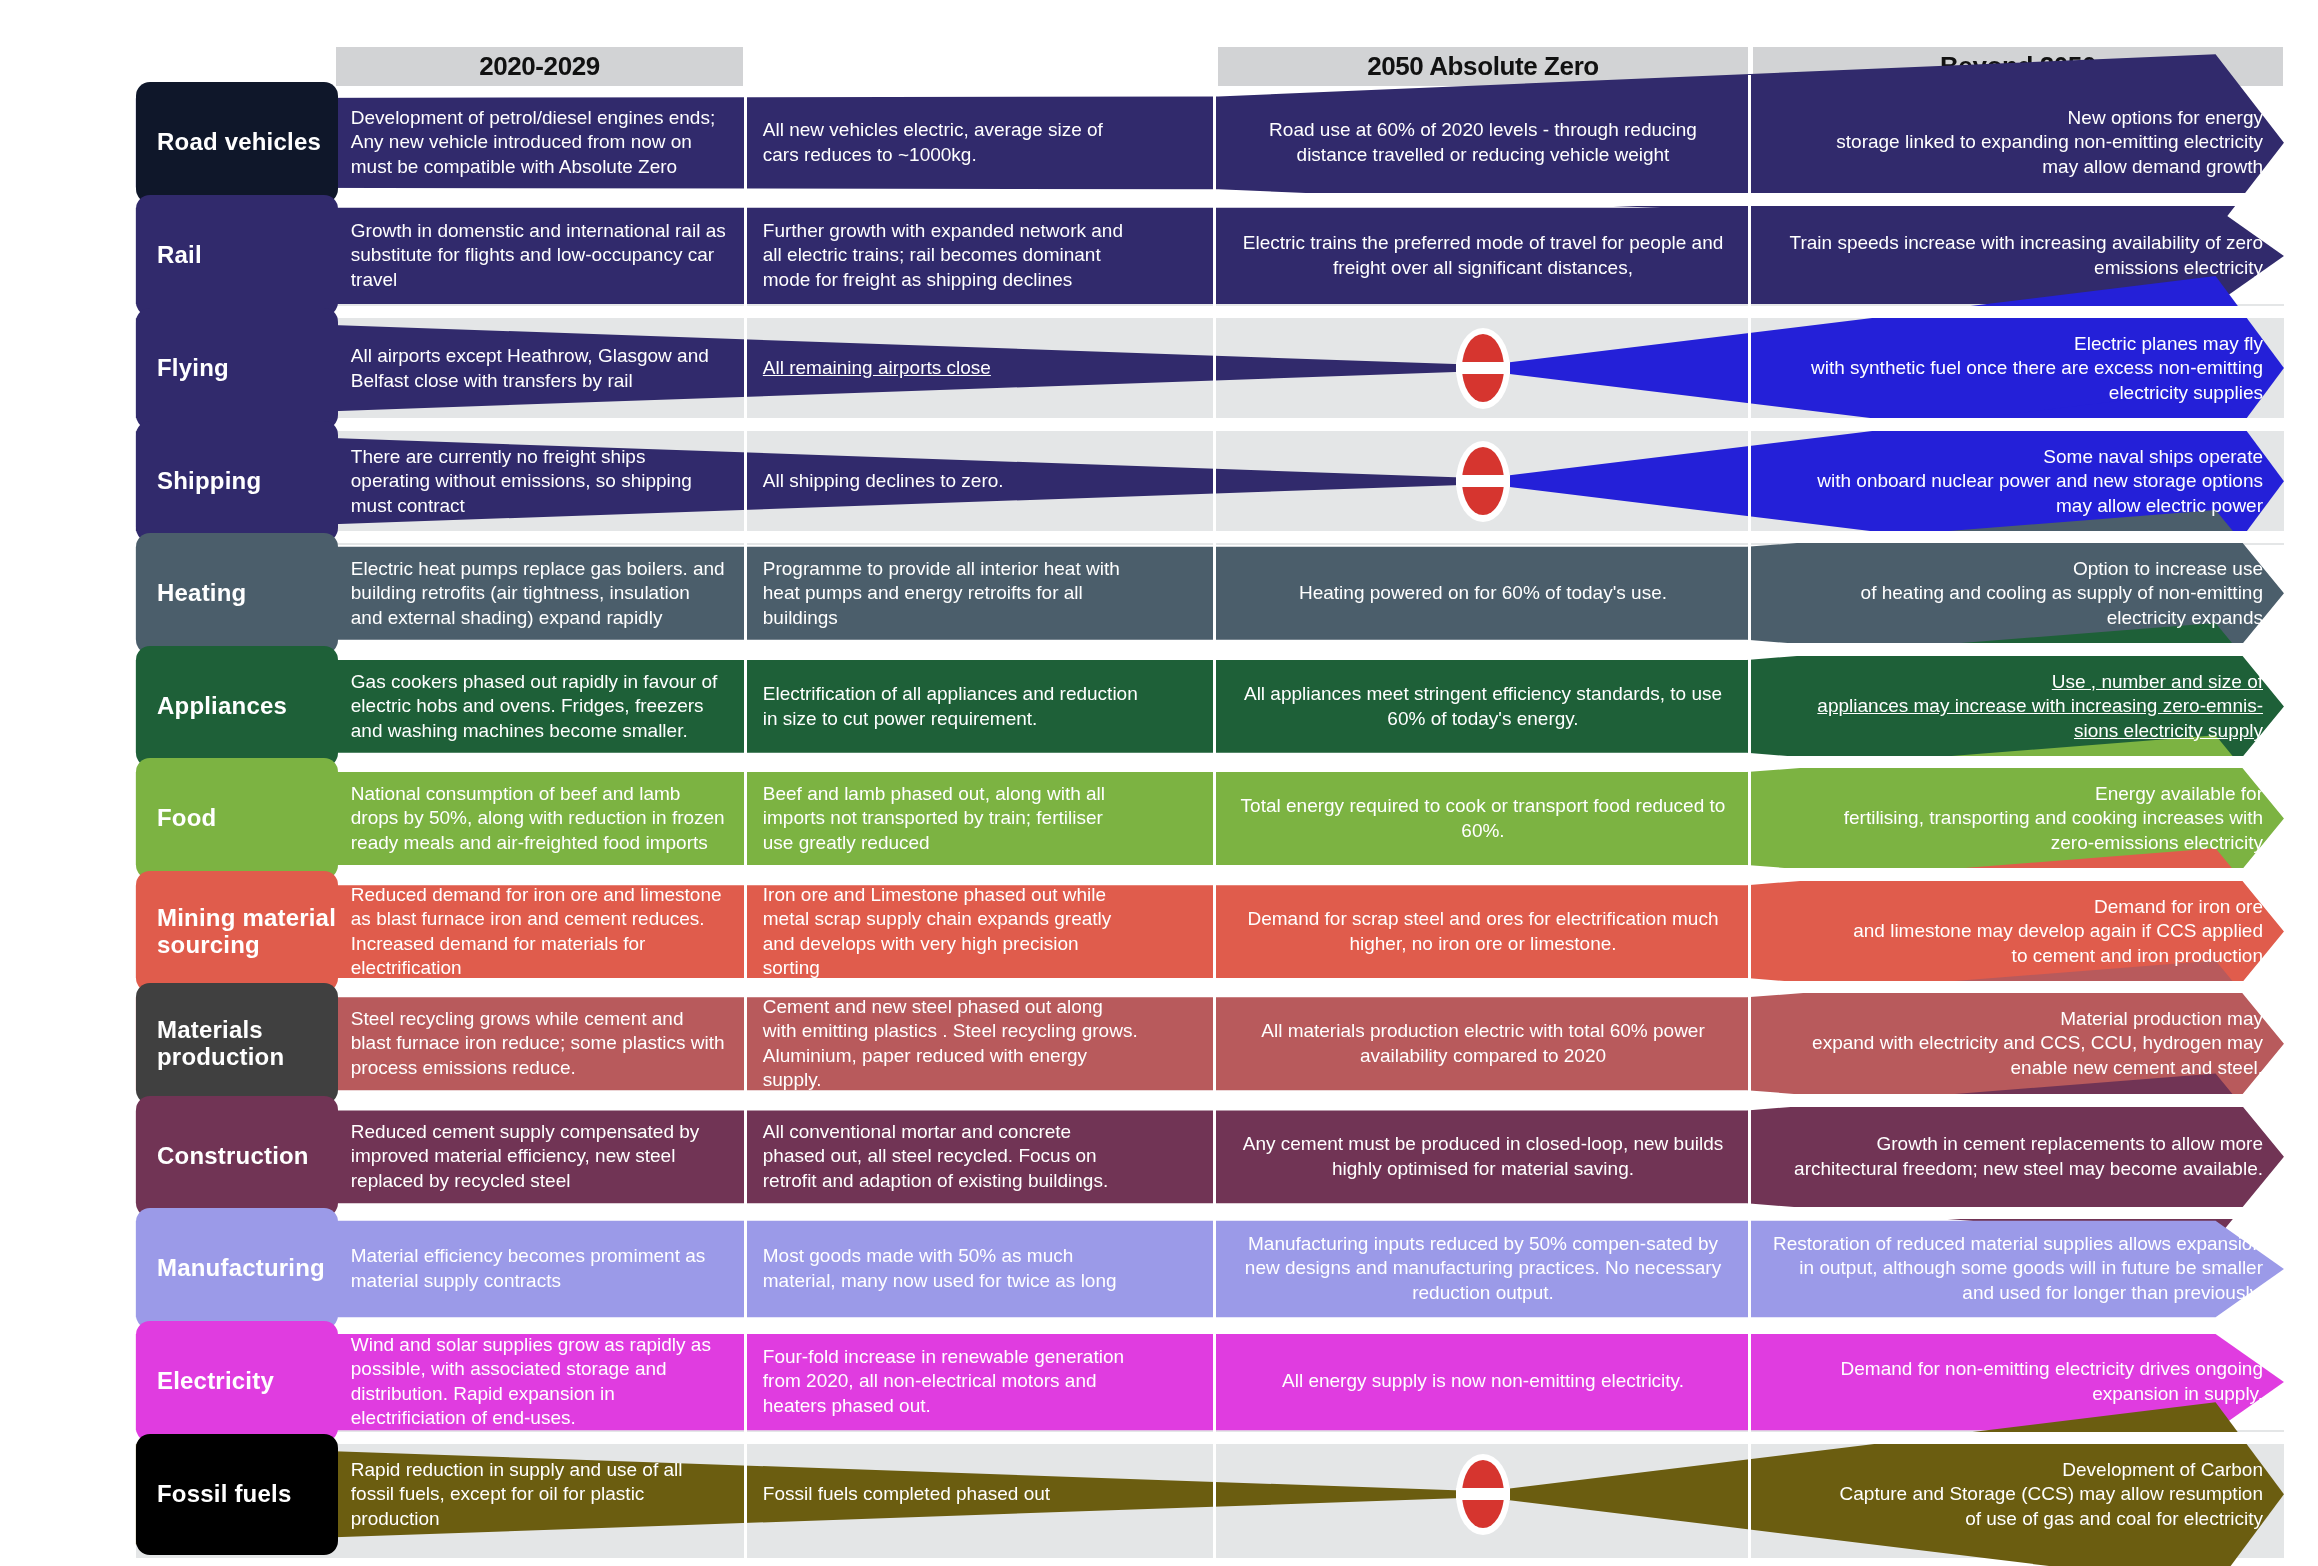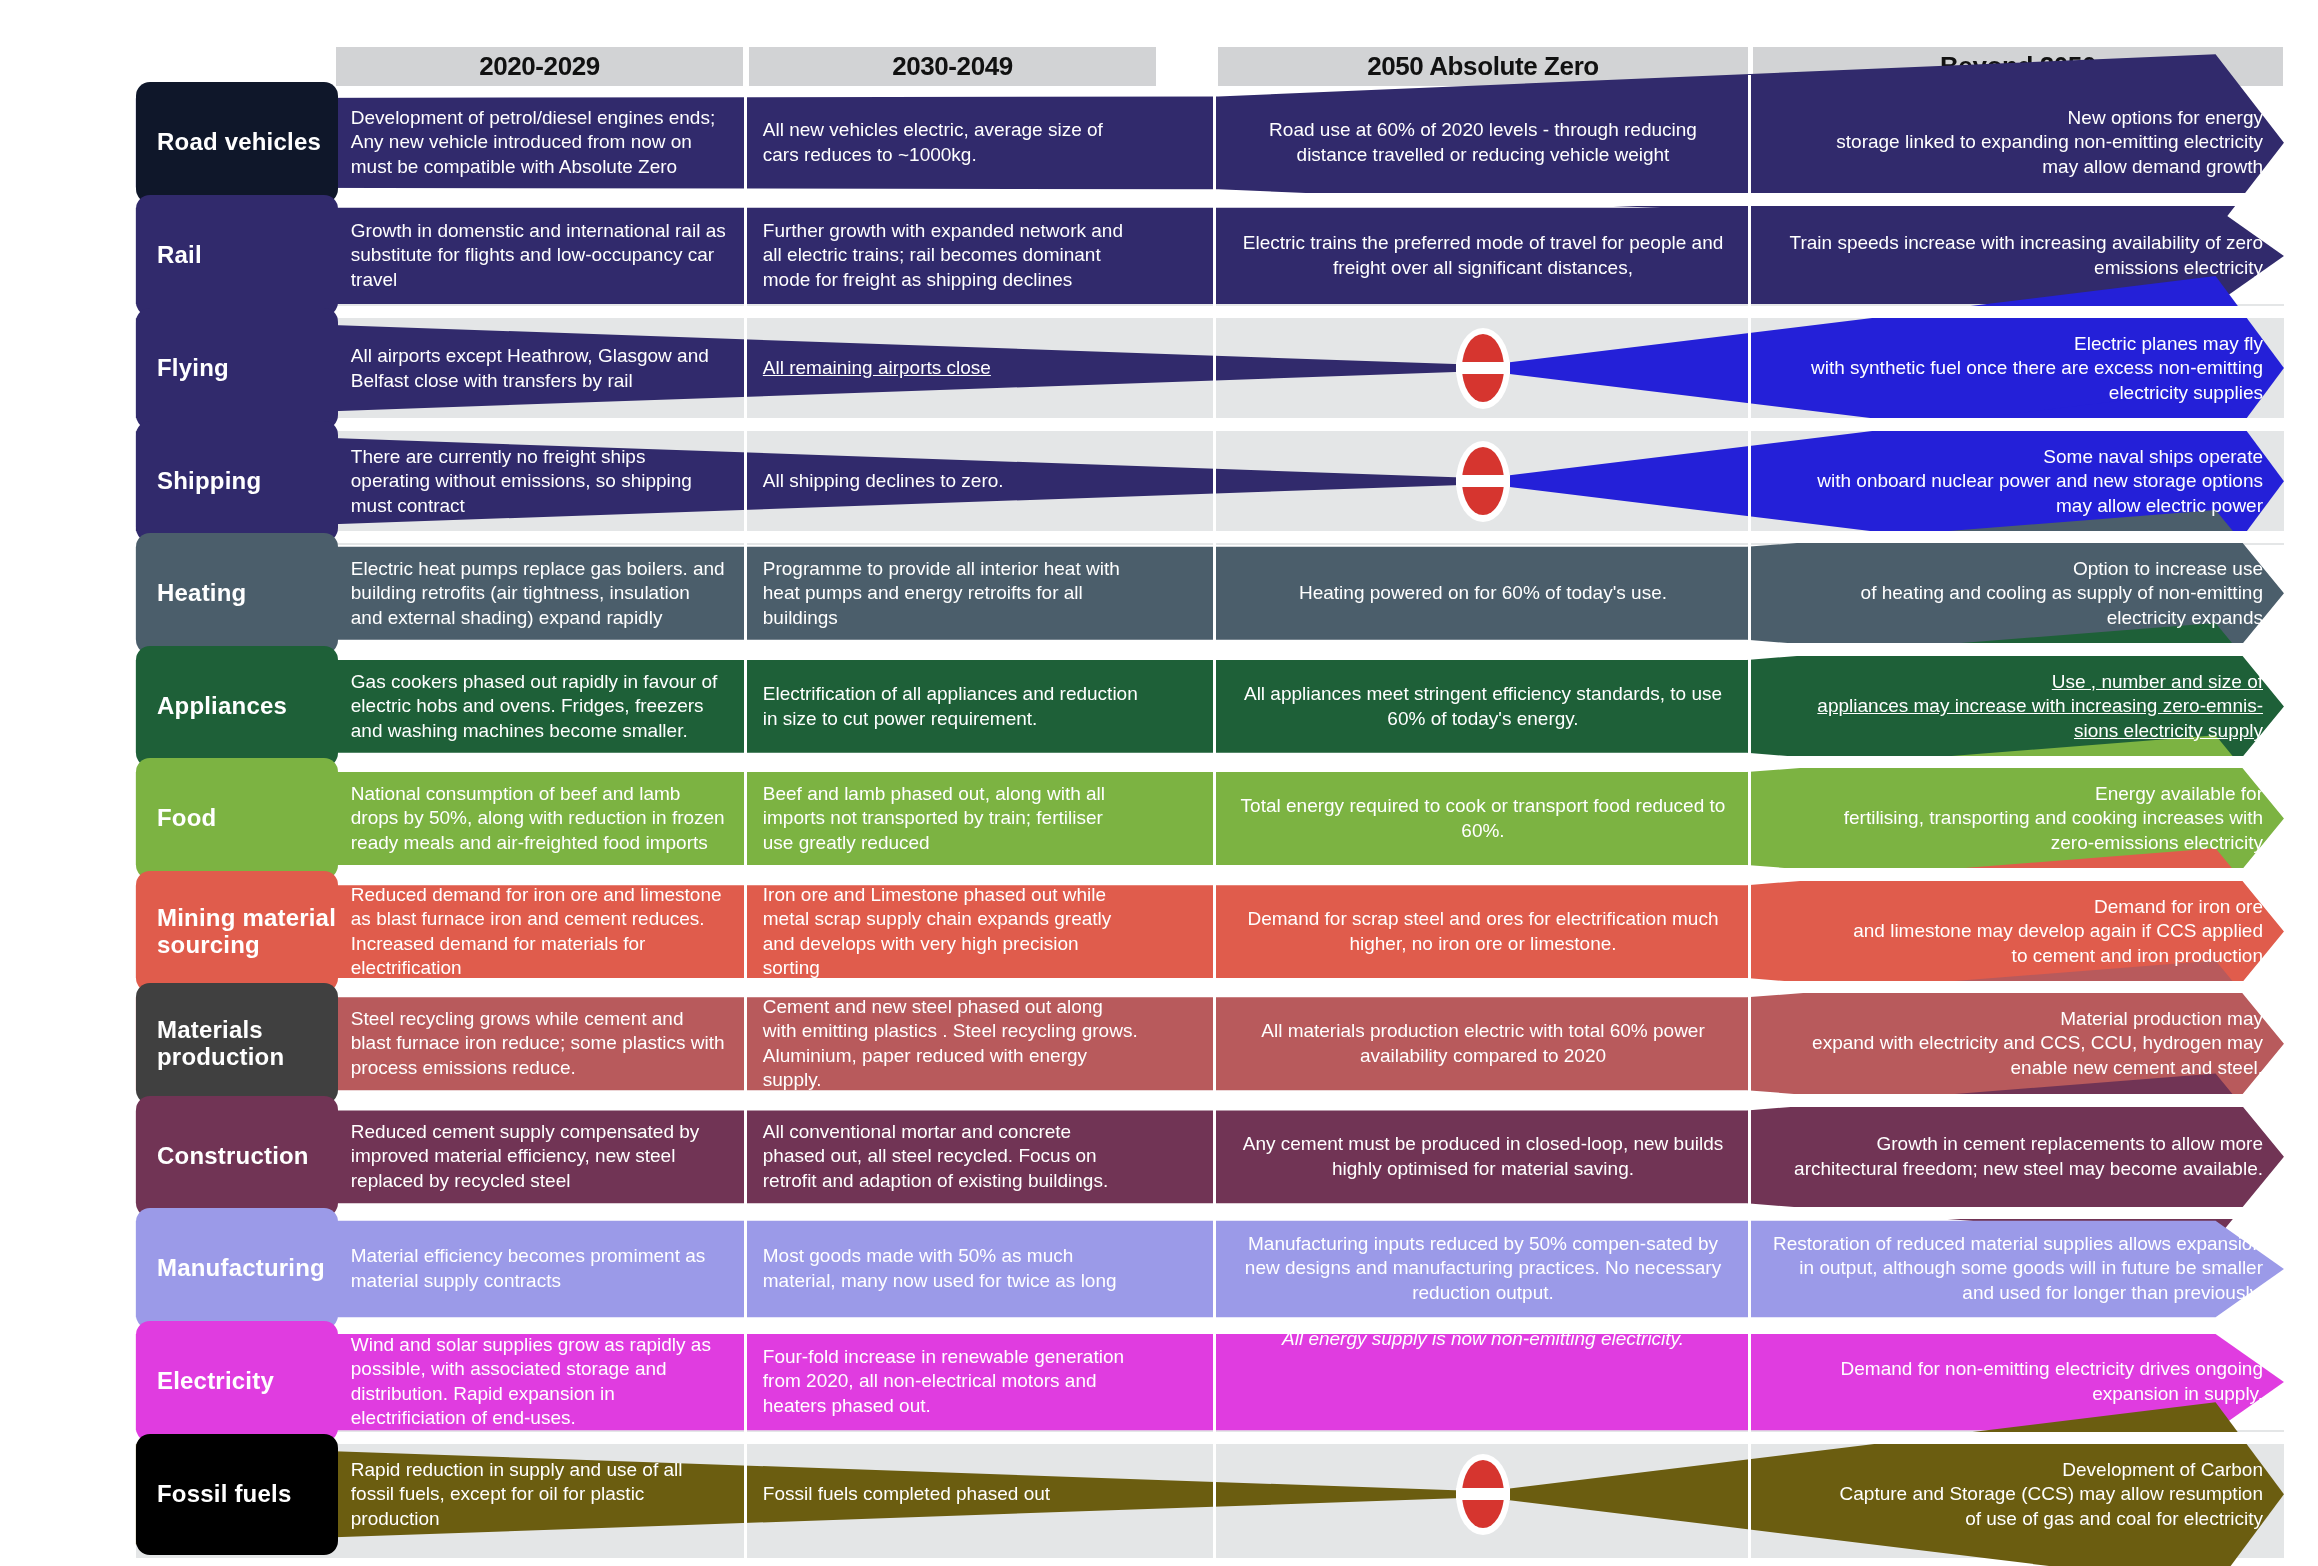--- a/index.html
+++ b/index.html
@@ -141,21 +141,20 @@
   }
 </style>
 </head>
 <body>
 
 <div id="stage">
   <div class="topstrip"></div>
 
   <div class="hdr-row">
     <div class="hdr-cell" style="left:336px; width:407px;">2020-2029</div>
-    <div class="hdr-cell" style="left:749px; width:407px;">2030-2049</div>
     <div class="hdr-cell" style="left:1218px; width:530px;">2050 Absolute Zero</div>
     <div class="hdr-cell" style="left:1753px; width:530px;">Beyond 2050</div>
   </div>
 
   <div id="colbgs">
       <div class="colbg" style="left: 136px; top: 304px; width: 2148px; height: 128px;"></div>
       <div class="colbg" style="left: 136px; top: 417px; width: 2148px; height: 128px;"></div>
       <div class="colbg" style="left: 136px; top: 1430px; width: 2148px; height: 128px;"></div>
     </div>
 
@@ -251,21 +250,21 @@
       <div class="cell left" style="left: 342px; top: 1089px; width: 397px; height: 135px;">Reduced cement supply compensated by improved material efficiency, new steel replaced by recycled steel</div>
       <div class="cell left" style="left: 754px; top: 1089px; width: 397px; height: 135px;">All conventional mortar and concrete phased out, all steel recycled. Focus on retrofit and adaption of existing buildings.</div>
       <div class="cell center" style="left: 1223px; top: 1089px; width: 520px; height: 135px;">Any cement must be produced in closed-loop, new builds highly optimised for material saving.</div>
       <div class="cell right" style="left: 1759px; top: 1089px; width: 520px; height: 135px;">Growth in cement replacements to allow more architectural freedom; new steel may become available.</div>
       <div class="cell left" style="left: 342px; top: 1201px; width: 397px; height: 135px;">Material efficiency becomes promiment as material supply contracts</div>
       <div class="cell left" style="left: 754px; top: 1201px; width: 397px; height: 135px;">Most goods made with 50% as much material, many now used for twice as long</div>
       <div class="cell center" style="left: 1223px; top: 1201px; width: 520px; height: 135px;">Manufacturing inputs reduced by 50% compen-sated by new designs and manufacturing practices. No necessary reduction output.</div>
       <div class="cell right" style="left: 1759px; top: 1201px; width: 520px; height: 135px;">Restoration of reduced material supplies allows expansion in output, although some goods will in future be smaller and used for longer than previously.</div>
       <div class="cell left" style="left: 342px; top: 1314px; width: 397px; height: 135px;">Wind and solar supplies grow as rapidly as possible, with associated storage and distribution. Rapid expansion in electrificiation of end-uses.</div>
       <div class="cell left" style="left: 754px; top: 1314px; width: 397px; height: 135px;">Four-fold increase in renewable generation from 2020, all non-electrical motors and heaters phased out.</div>
-      <div class="cell center" style="left: 1223px; top: 1272px; width: 520px; height: 135px; font-style: italic;">All energy supply is now non-emitting electricity.</div>
+      <div class="cell center" style="left: 1223px; top: 1314px; width: 520px; height: 135px;">All energy supply is now non-emitting electricity.</div>
       <div class="cell right" style="left: 1759px; top: 1314px; width: 520px; height: 135px; text-align: right;">Demand for non-emitting electricity drives ongoing expansion in supply.</div>
       <div class="cell left" style="left: 342px; top: 1427px; width: 397px; height: 135px;">Rapid reduction in supply and use of all fossil fuels, except for oil for plastic production</div>
       <div class="cell left" style="left: 754px; top: 1427px; width: 397px; height: 135px;">Fossil fuels completed phased out</div>
       <div class="cell right" style="left: 1759px; top: 1427px; width: 520px; height: 135px;">Development of Carbon
 Capture and Storage (CCS) may allow resumption
 of use of gas and coal for electricity</div>
     </div>
   <div id="seps">
       <div class="vsep" style="left: 744px; top: 75px; height: 1486px;"></div>
       <div class="vsep" style="left: 1213px; top: 75px; height: 1486px;"></div>

